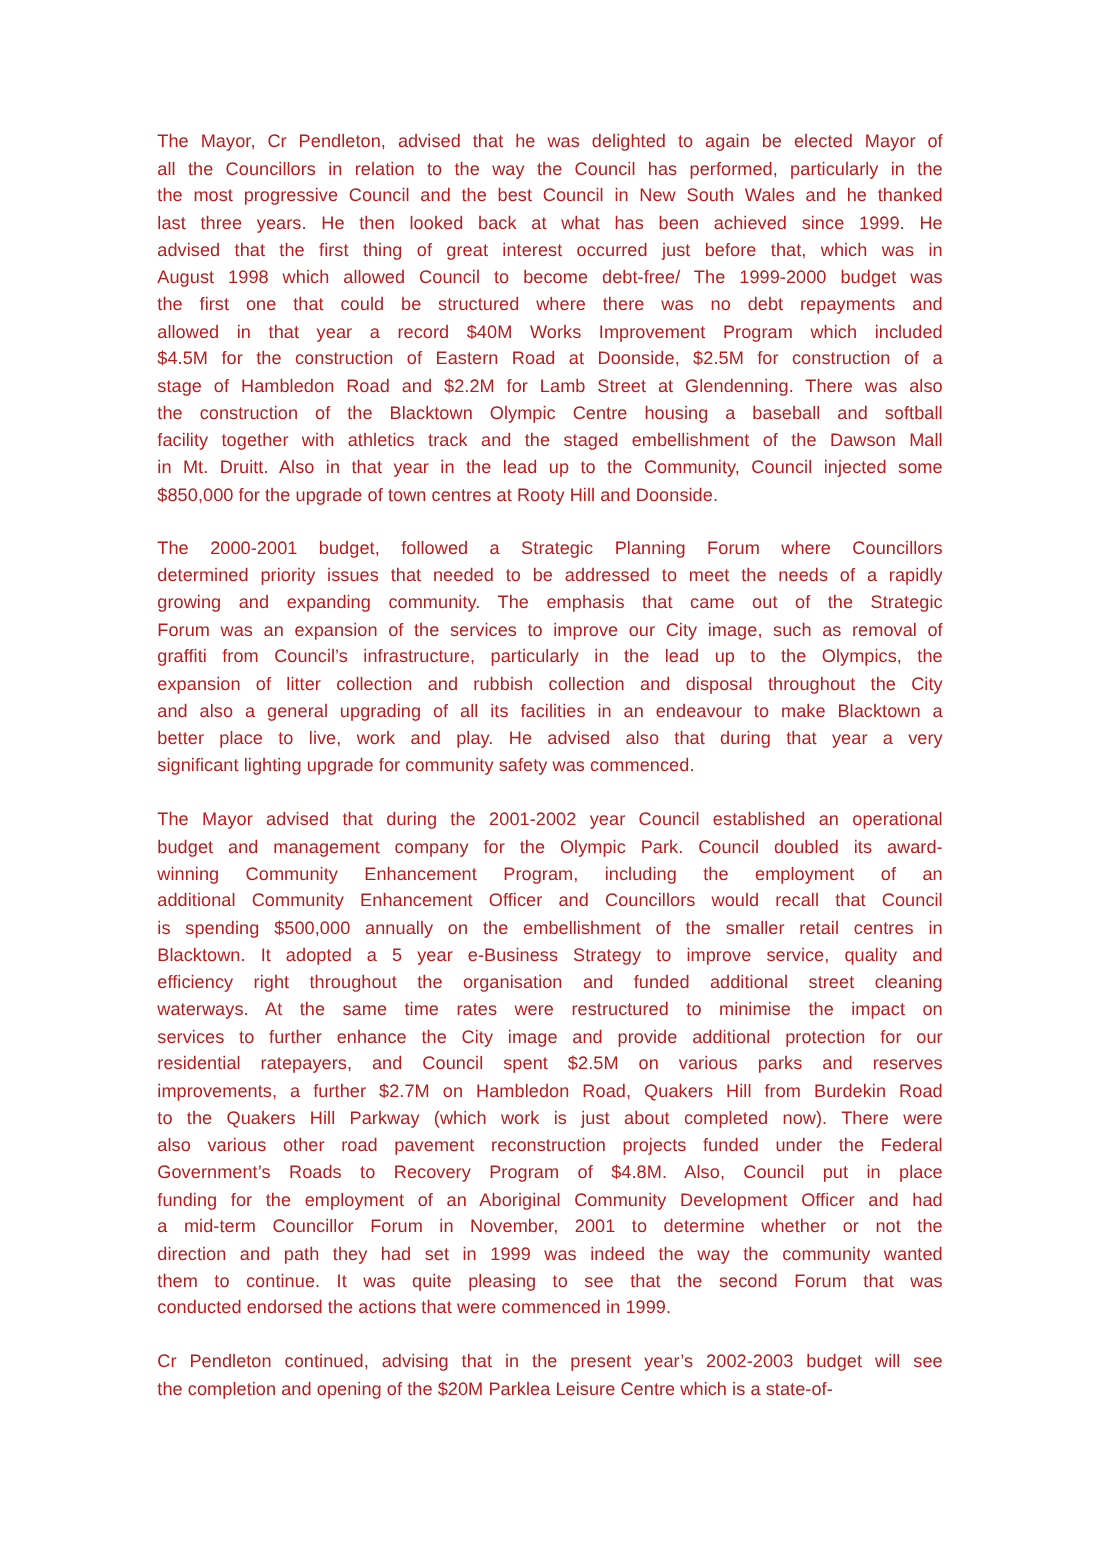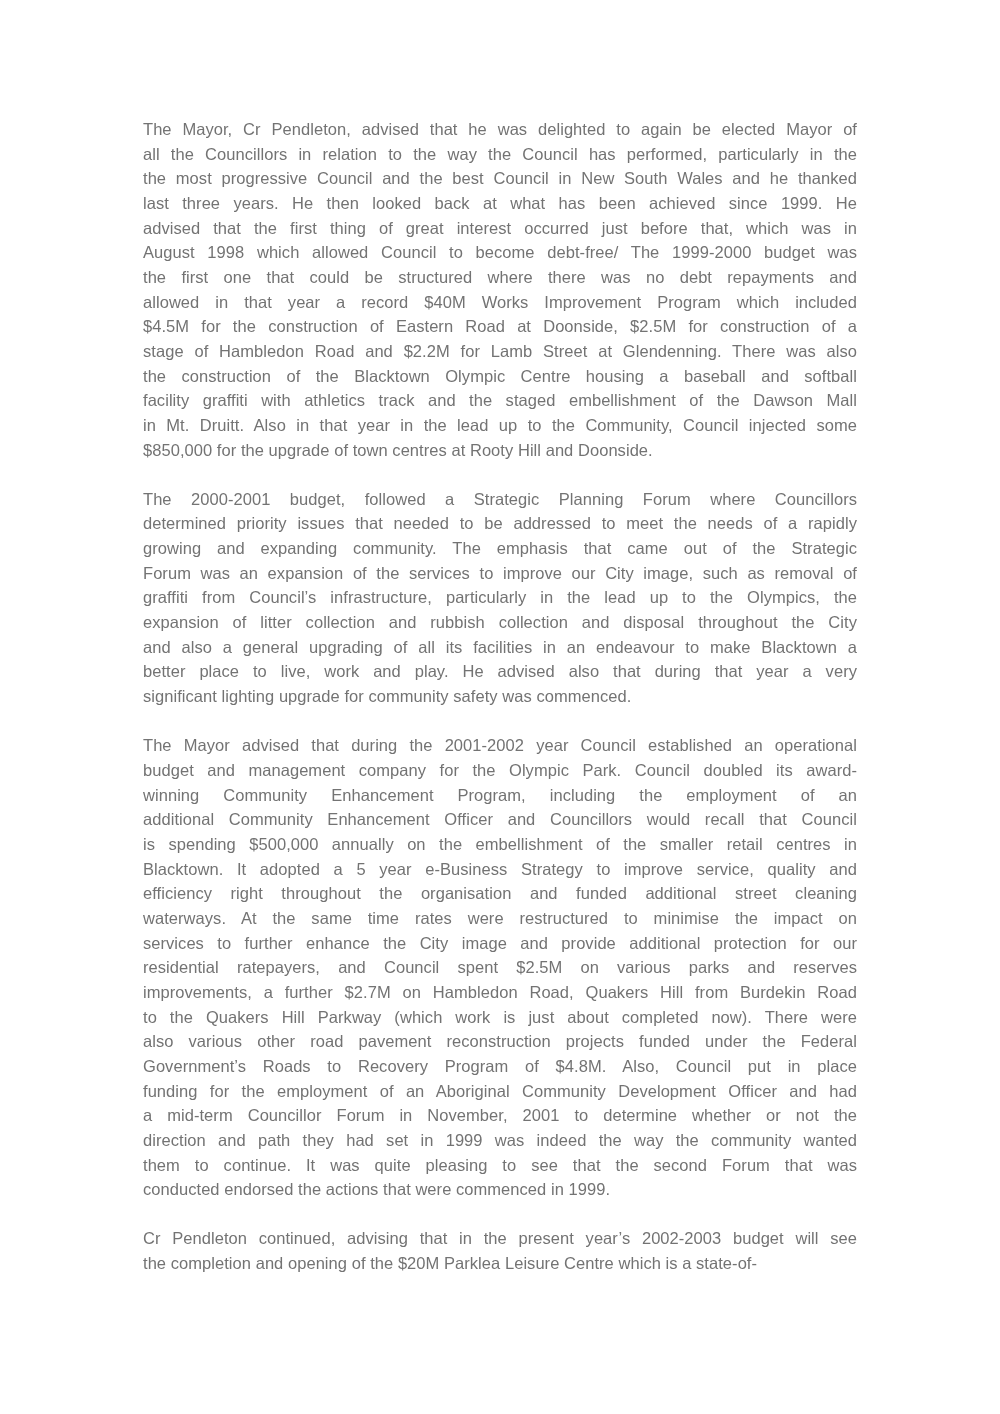--- a/index.html
+++ b/index.html
@@ -8,21 +8,21 @@
     height: 1414px;
     background: #ffffff;
     overflow: hidden;
   }
   .page {
     position: relative;
     width: 1000px;
     height: 1414px;
     background: #ffffff;
     font-family: "Liberation Sans", sans-serif;
-    color: #737373;
+    color: #b91c1c;
   }
   .text-block {
     position: absolute;
     left: 143px;
     top: 117px;
     width: 714px;
   }
   .para {
     margin-bottom: 24.65px;
     font-size: 16.5px;
@@ -50,21 +50,21 @@
         <div class="line">all the Councillors in relation to the way the Council has performed, particularly in the</div>
         <div class="line">the most progressive Council and the best Council in New South Wales and he thanked</div>
         <div class="line">last three years.  He then looked back at what has been achieved since 1999. He</div>
         <div class="line">advised that the first thing of great interest occurred just before that, which was in</div>
         <div class="line">August 1998 which allowed Council to become debt-free/ The 1999-2000 budget was</div>
         <div class="line">the first one that could be structured where there was no debt repayments and</div>
         <div class="line">allowed in that year a record $40M Works Improvement Program which included</div>
         <div class="line">$4.5M for the construction of Eastern Road at Doonside,  $2.5M for construction of a</div>
         <div class="line">stage of Hambledon Road  and $2.2M for Lamb Street at Glendenning.  There was also</div>
         <div class="line">the construction of the Blacktown Olympic Centre housing a baseball and softball</div>
-        <div class="line">facility graffiti with athletics track and the staged embellishment of the Dawson Mall</div>
+        <div class="line">facility together with athletics track and the staged embellishment of the Dawson Mall</div>
         <div class="line">in Mt. Druitt.  Also in that year in the lead up to the Community, Council injected some</div>
         <div class="line last">$850,000 for the upgrade of town centres at Rooty Hill and Doonside.</div>
       </div>
       <div class="para">
         <div class="line">The 2000-2001 budget, followed a Strategic Planning Forum where Councillors</div>
         <div class="line">determined priority issues that needed to be addressed to meet the needs of a rapidly</div>
         <div class="line">growing and expanding community.  The emphasis that came out of the Strategic</div>
         <div class="line">Forum was an expansion of the services to improve our City image, such as removal of</div>
         <div class="line">graffiti from Council’s infrastructure, particularly in the lead up to the Olympics, the</div>
         <div class="line">expansion of litter collection and rubbish collection and disposal throughout the City</div>

